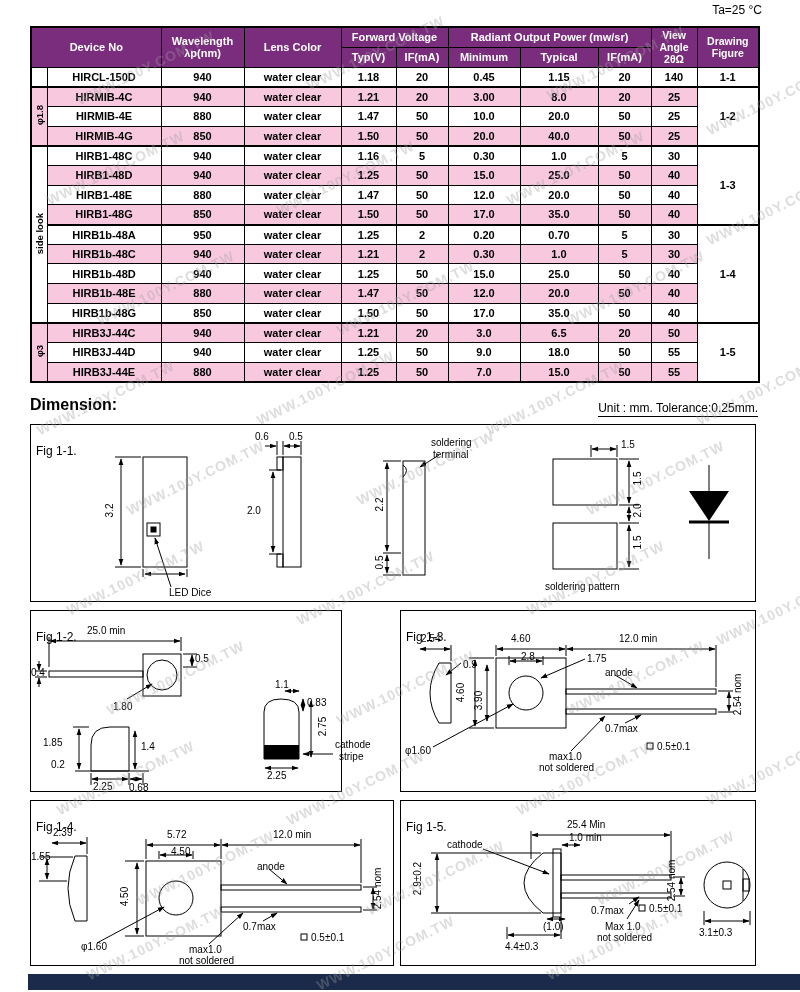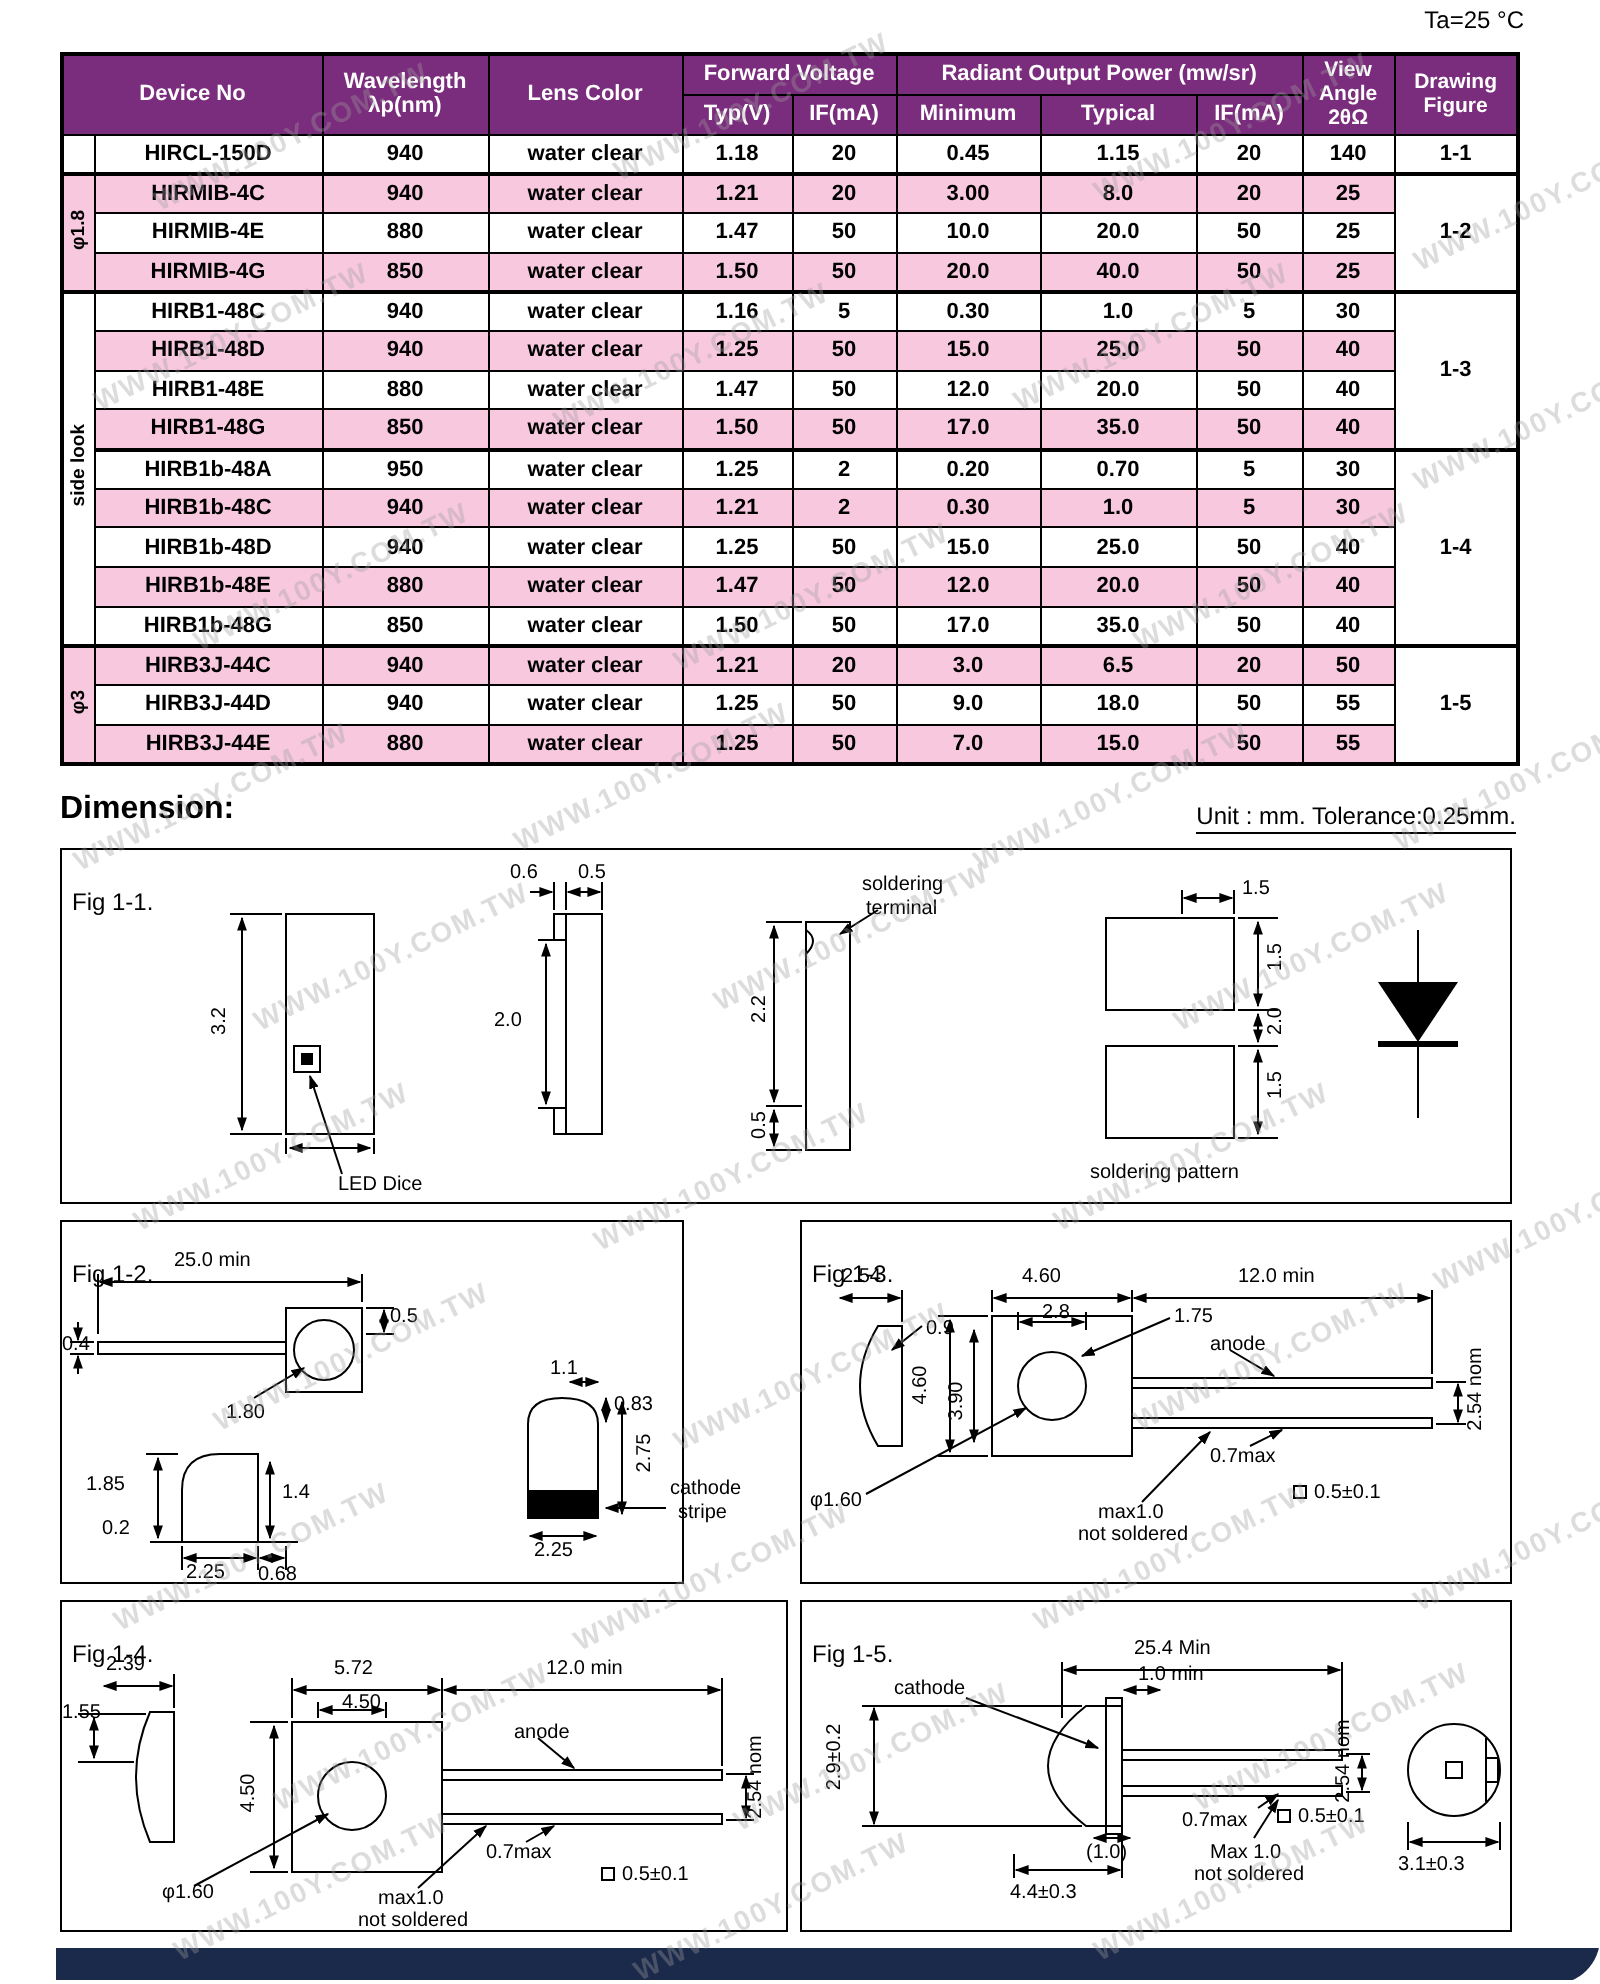--- a/index.html
+++ b/index.html
@@ -1,17 +1,17 @@
 <!DOCTYPE html>
 <html><head>
 <meta charset="utf-8">
 <style>
   * { margin:0; padding:0; box-sizing:border-box; }
   body { background:#fff; font-family:"Liberation Sans", sans-serif; }
-  .page { position:relative; width:800px; height:992px; background:#fff; overflow:hidden;border-radius:23px; }
+  .page { position:relative; width:800px; height:992px; background:#fff; overflow:hidden; }
 
   .top-note { position:absolute; top:3px; right:38px; font-size:12px; color:#000; z-index:3; }
 
   table.spec { position:absolute; left:30px; top:26px; width:728px; border-collapse:collapse;
                table-layout:fixed; z-index:2; background:#fff; border:2px solid #000; }
   table.spec th, table.spec td { border:1px solid #000; font-size:11px; text-align:center;
                padding:0 2px; overflow:hidden; white-space:nowrap; }
   table.spec thead th { background:#7b2d7d; color:#fff; font-weight:bold; height:20px; line-height:1.15; }
   table.spec thead .th-sm { font-size:10.5px; }
   table.spec td { height:19.7px; font-weight:bold; background:#fff; }

